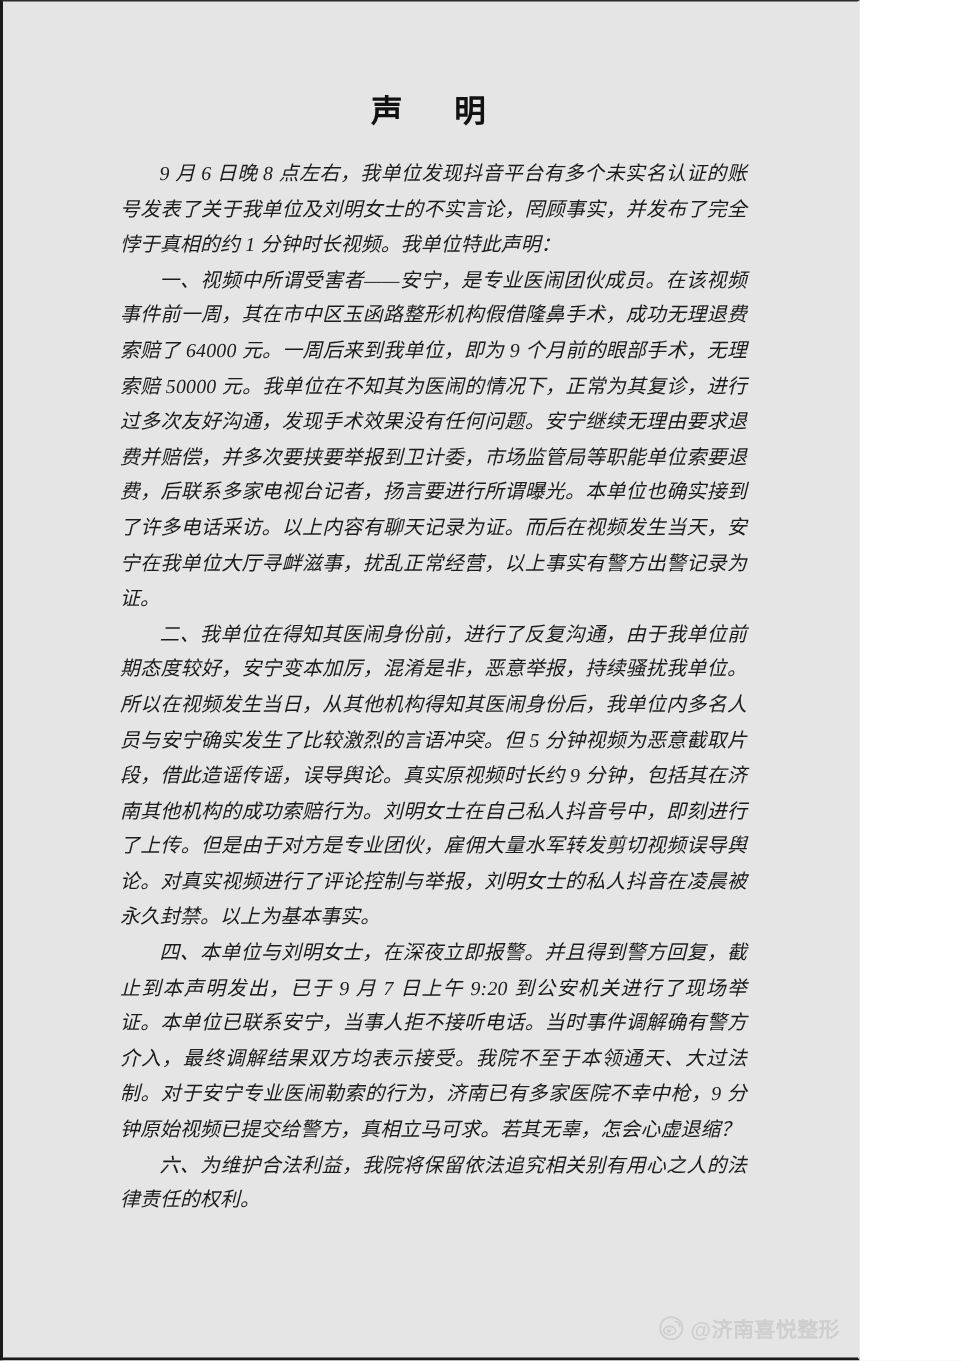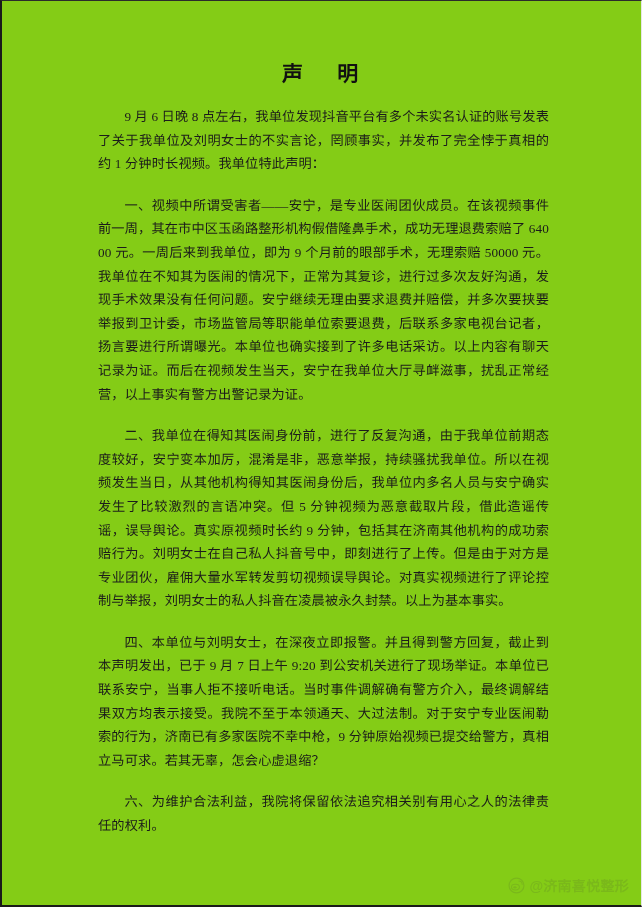--- a/index.html
+++ b/index.html
@@ -8,24 +8,24 @@
     padding: 0;
     background: #ffffff;
   }
 
   body {
     font-family: "Liberation Serif", "DejaVu Serif", serif;
   }
 
   #page {
     position: relative;
-    width: 642px;
+    width: 573px;
     height: 907px;
     box-sizing: border-box;
-    background: #84cc16;
+    background: #e5e5e5;
     overflow: hidden;
     border-left: 2px solid #1a1a1a;
     border-top: 1px solid #2b2b2b;
     border-right: 1px solid #e6e6e6;
     border-bottom: 2px solid #1a1a1a;
   }
 
   #sheet {
     position: absolute;
     left: 0;
@@ -45,29 +45,30 @@
     letter-spacing: 0.32em;
     color: #111111;
     font-family: "Liberation Serif", "DejaVu Serif", serif;
   }
 
   .body-block {
     margin-top: 17px;
   }
 
   p.para {
-    margin: 18px;
+    margin: 0;
     font-size: 13.2px;
     line-height: 23.6px;
     color: #1b1b1b;
     text-align: justify;
     text-justify: inter-ideograph;
     text-indent: 2em;
     letter-spacing: 0.012em;
     word-break: break-all;
+    font-style: italic;
   }
 
   
   #watermark {
     position: absolute;
     right: 12px;
     bottom: 10px;
     display: flex;
     align-items: center;
     gap: 4px;

